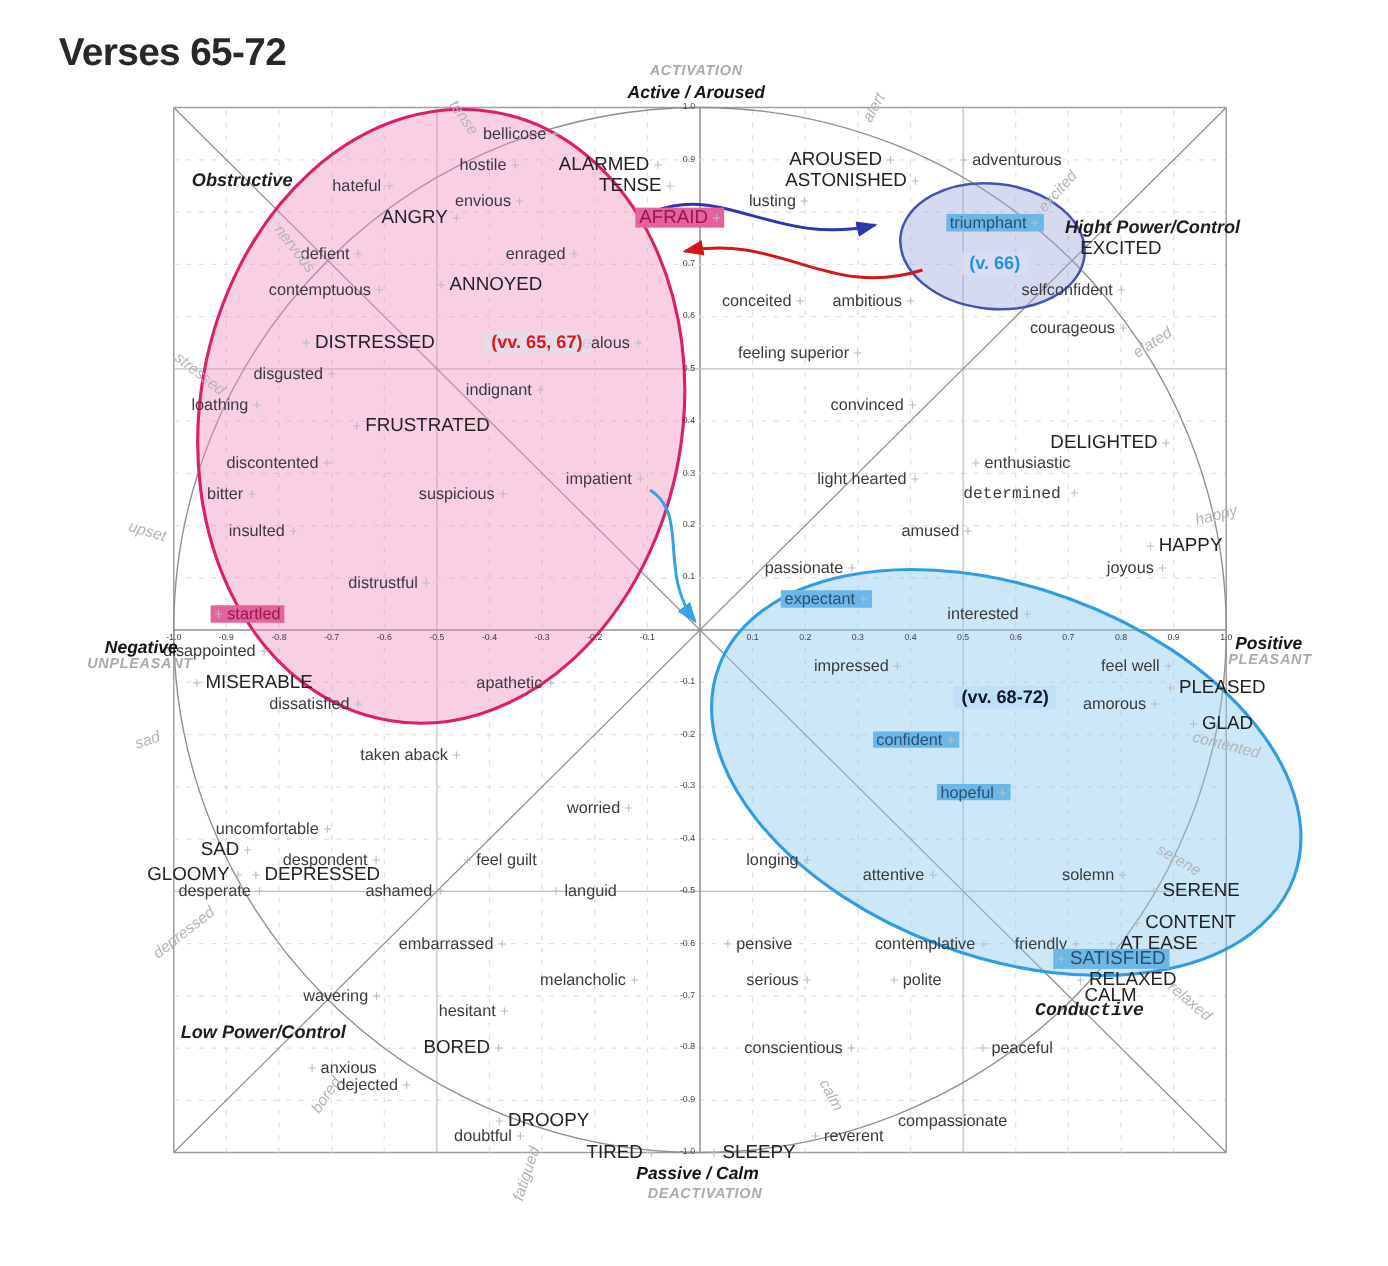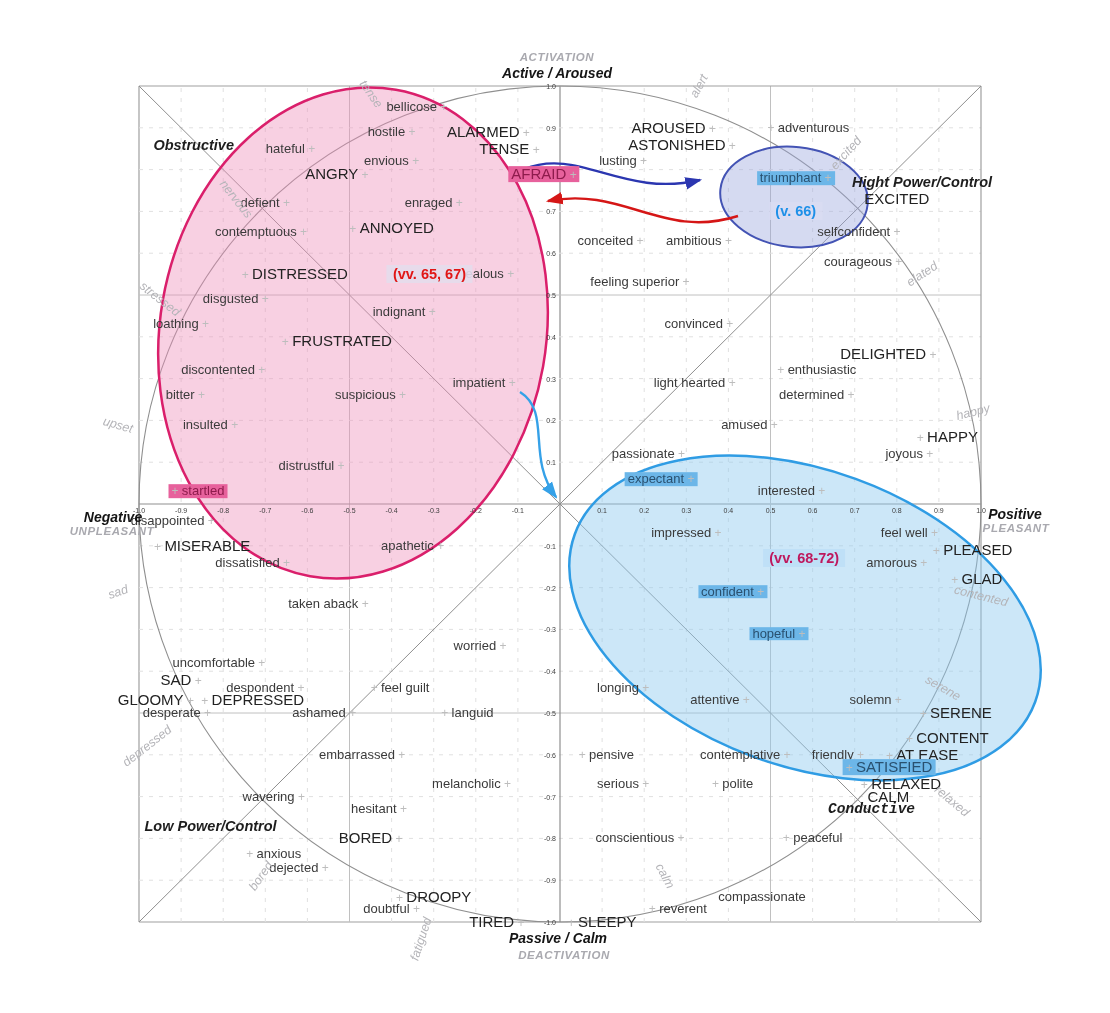--- a/index.html
+++ b/index.html
@@ -17,26 +17,27 @@
   .edge{position:absolute;white-space:nowrap;font-style:italic;color:#b4b4b8;font-size:12.5px;}
   .octant{position:absolute;white-space:nowrap;transform:translate(-50%,-50%);font-weight:700;font-style:italic;font-size:14.5px;color:#1d1d1d;}
   .tick{position:absolute;font-size:7px;color:#3e3e3e;transform:translate(-50%,0);}
   .ytick{transform:translate(-100%,-50%);}
   .ax{position:absolute;white-space:nowrap;transform:translate(-50%,-50%);}
   .ax-main{font-weight:700;font-style:italic;font-size:14px;color:#141414;}
   .ax-sub{font-weight:700;font-style:italic;font-size:11.5px;color:#a9a9af;letter-spacing:0.6px;}
   .ref{position:absolute;white-space:nowrap;transform:translate(-50%,-50%);font-weight:700;font-size:14.5px;padding:1px 6px;}
   .ref-red{color:#e11616;background:rgba(228,219,236,0.9);}
   .ref-blue{color:#1e90e8;background:rgba(217,220,242,0.8);}
-  .ref-blue2{color:#be185d;background:rgba(190,223,247,0.95);}
+  .ref-blue2{color:#0f172a;background:rgba(190,223,247,0.95);}
 </style>
 </head>
 <body>
 
 <div class="page">
+  <h1 class="page-title">Verses 65-72</h1>
   <div class="chart">
     <svg id="svg" width="1110" height="1013" viewBox="0 0 1110 1013">
         <line x1="139" y1="922" x2="139" y2="86" stroke="#9f9f9f" stroke-width="1.2"></line>
         <line x1="139" y1="922" x2="981" y2="922" stroke="#9f9f9f" stroke-width="1.2"></line>
         <line x1="181.09999999999997" y1="922" x2="181.09999999999997" y2="86" stroke="#e0e0e0" stroke-width="1" stroke-dasharray="4 6"></line>
         <line x1="139" y1="880.2" x2="981" y2="880.2" stroke="#e0e0e0" stroke-width="1" stroke-dasharray="4 6"></line>
         <line x1="223.2" y1="922" x2="223.2" y2="86" stroke="#e0e0e0" stroke-width="1" stroke-dasharray="4 6"></line>
         <line x1="139" y1="838.4000000000001" x2="981" y2="838.4000000000001" stroke="#e0e0e0" stroke-width="1" stroke-dasharray="4 6"></line>
         <line x1="265.3" y1="922" x2="265.3" y2="86" stroke="#e0e0e0" stroke-width="1" stroke-dasharray="4 6"></line>
         <line x1="139" y1="796.5999999999999" x2="981" y2="796.5999999999999" stroke="#e0e0e0" stroke-width="1" stroke-dasharray="4 6"></line>
@@ -195,21 +196,21 @@
         <span class="word uc" style="left: 896.8px; top: 198.86px;">EXCITED</span>
         <span class="word lc" style="left: 858.91px; top: 232.3px;">selfconfident<span class="m"> +</span></span>
         <span class="word lc" style="left: 610.52px; top: 240.66px;">conceited<span class="m"> +</span></span>
         <span class="word lc" style="left: 698.93px; top: 240.66px;">ambitious<span class="m"> +</span></span>
         <span class="word lc" style="left: 863.12px; top: 261.56px;">courageous<span class="m"> +</span></span>
         <span class="word lc" style="left: 639.99px; top: 282.46px;">feeling superior<span class="m"> +</span></span>
         <span class="word lc" style="left: 698.93px; top: 324.26px;">convinced<span class="m"> +</span></span>
         <span class="word uc" style="left: 888.38px; top: 353.52px;">DELIGHTED<span class="m"> +</span></span>
         <span class="word lc" style="left: 816.81px; top: 370.24px;"><span class="m">+ </span>enthusiastic</span>
         <span class="word lc" style="left: 694.72px; top: 382.78px;">light hearted<span class="m"> +</span></span>
-        <span class="word lc" style="left: 816.81px; top: 395.32px;">determined<span class="m"> +</span></span>
+        <span class="word lc" style="left: 816.81px; top: 395.32px; font-family: Liberation Mono, monospace;">determined<span class="m"> +</span></span>
         <span class="word lc" style="left: 749.45px; top: 424.58px;">amused<span class="m"> +</span></span>
         <span class="word uc" style="left: 947.32px; top: 437.12px;"><span class="m">+ </span>HAPPY</span>
         <span class="word lc" style="left: 648.41px; top: 453.84px;">passionate<span class="m"> +</span></span>
         <span class="word lc" style="left: 909.43px; top: 453.84px;">joyous<span class="m"> +</span></span>
         <span class="word lc hb" style="left: 661.04px; top: 478.92px;">expectant<span class="m"> +</span></span>
         <span class="word lc" style="left: 791.55px; top: 491.46px;">interested<span class="m"> +</span></span>
         <span class="word lc" style="left: 686.3px; top: 533.26px;">impressed<span class="m"> +</span></span>
         <span class="word lc" style="left: 909.43px; top: 533.26px;">feel well<span class="m"> +</span></span>
         <span class="word uc" style="left: 972.58px; top: 549.98px;"><span class="m">+ </span>PLEASED</span>
         <span class="word lc" style="left: 896.8px; top: 562.52px;">amorous<span class="m"> +</span></span>

